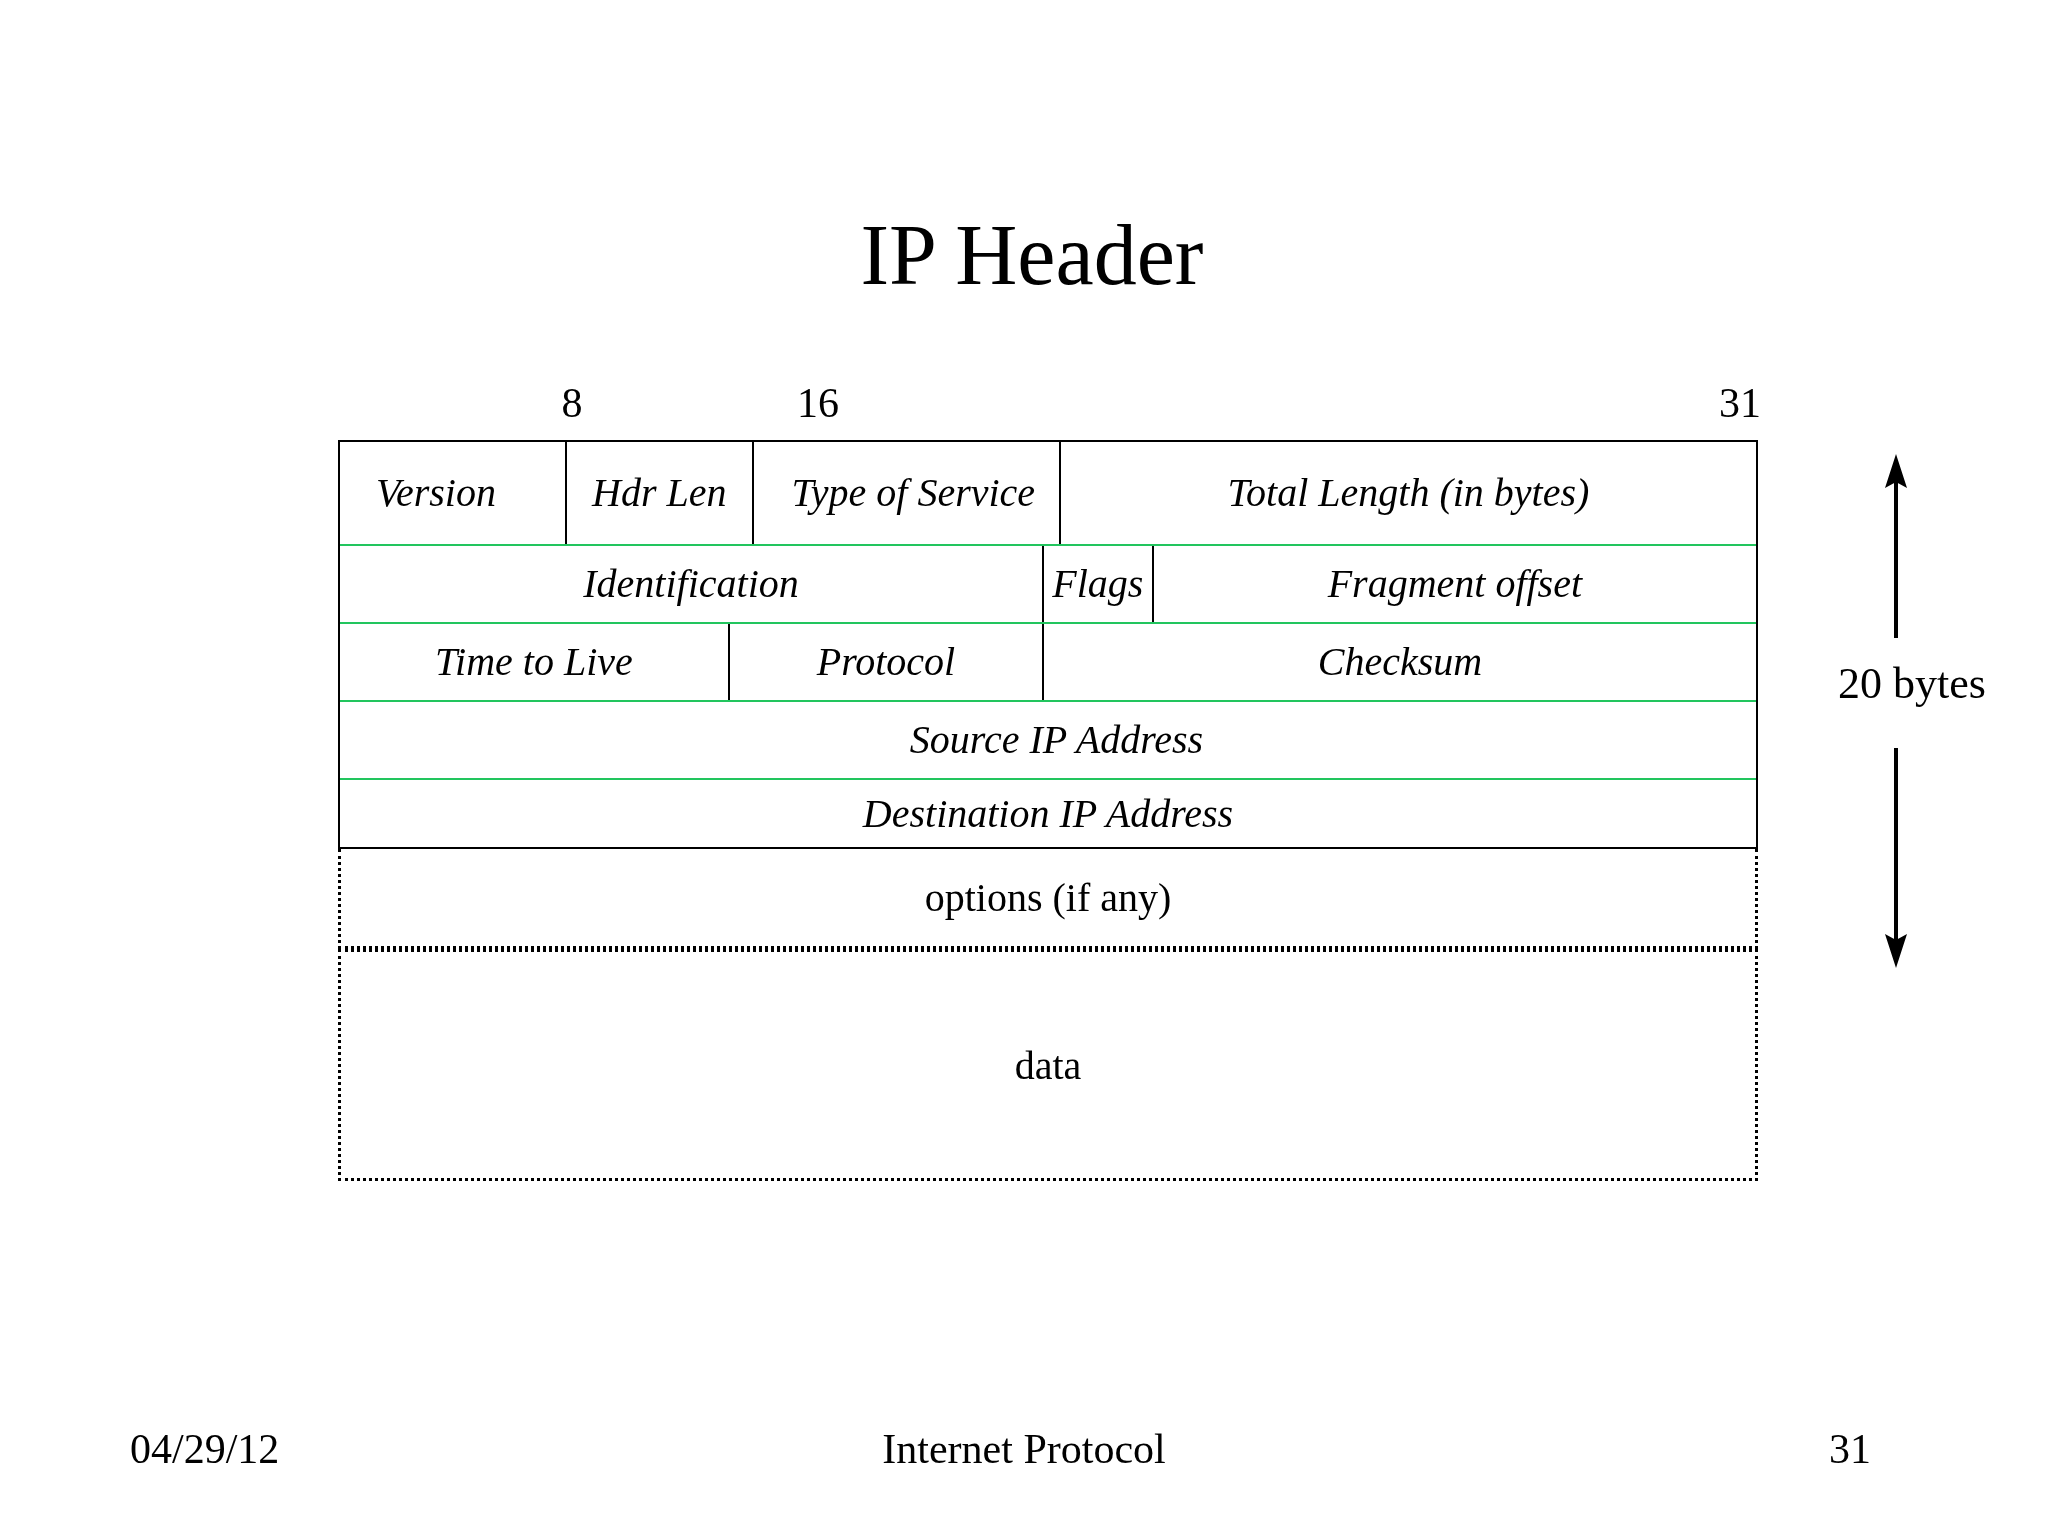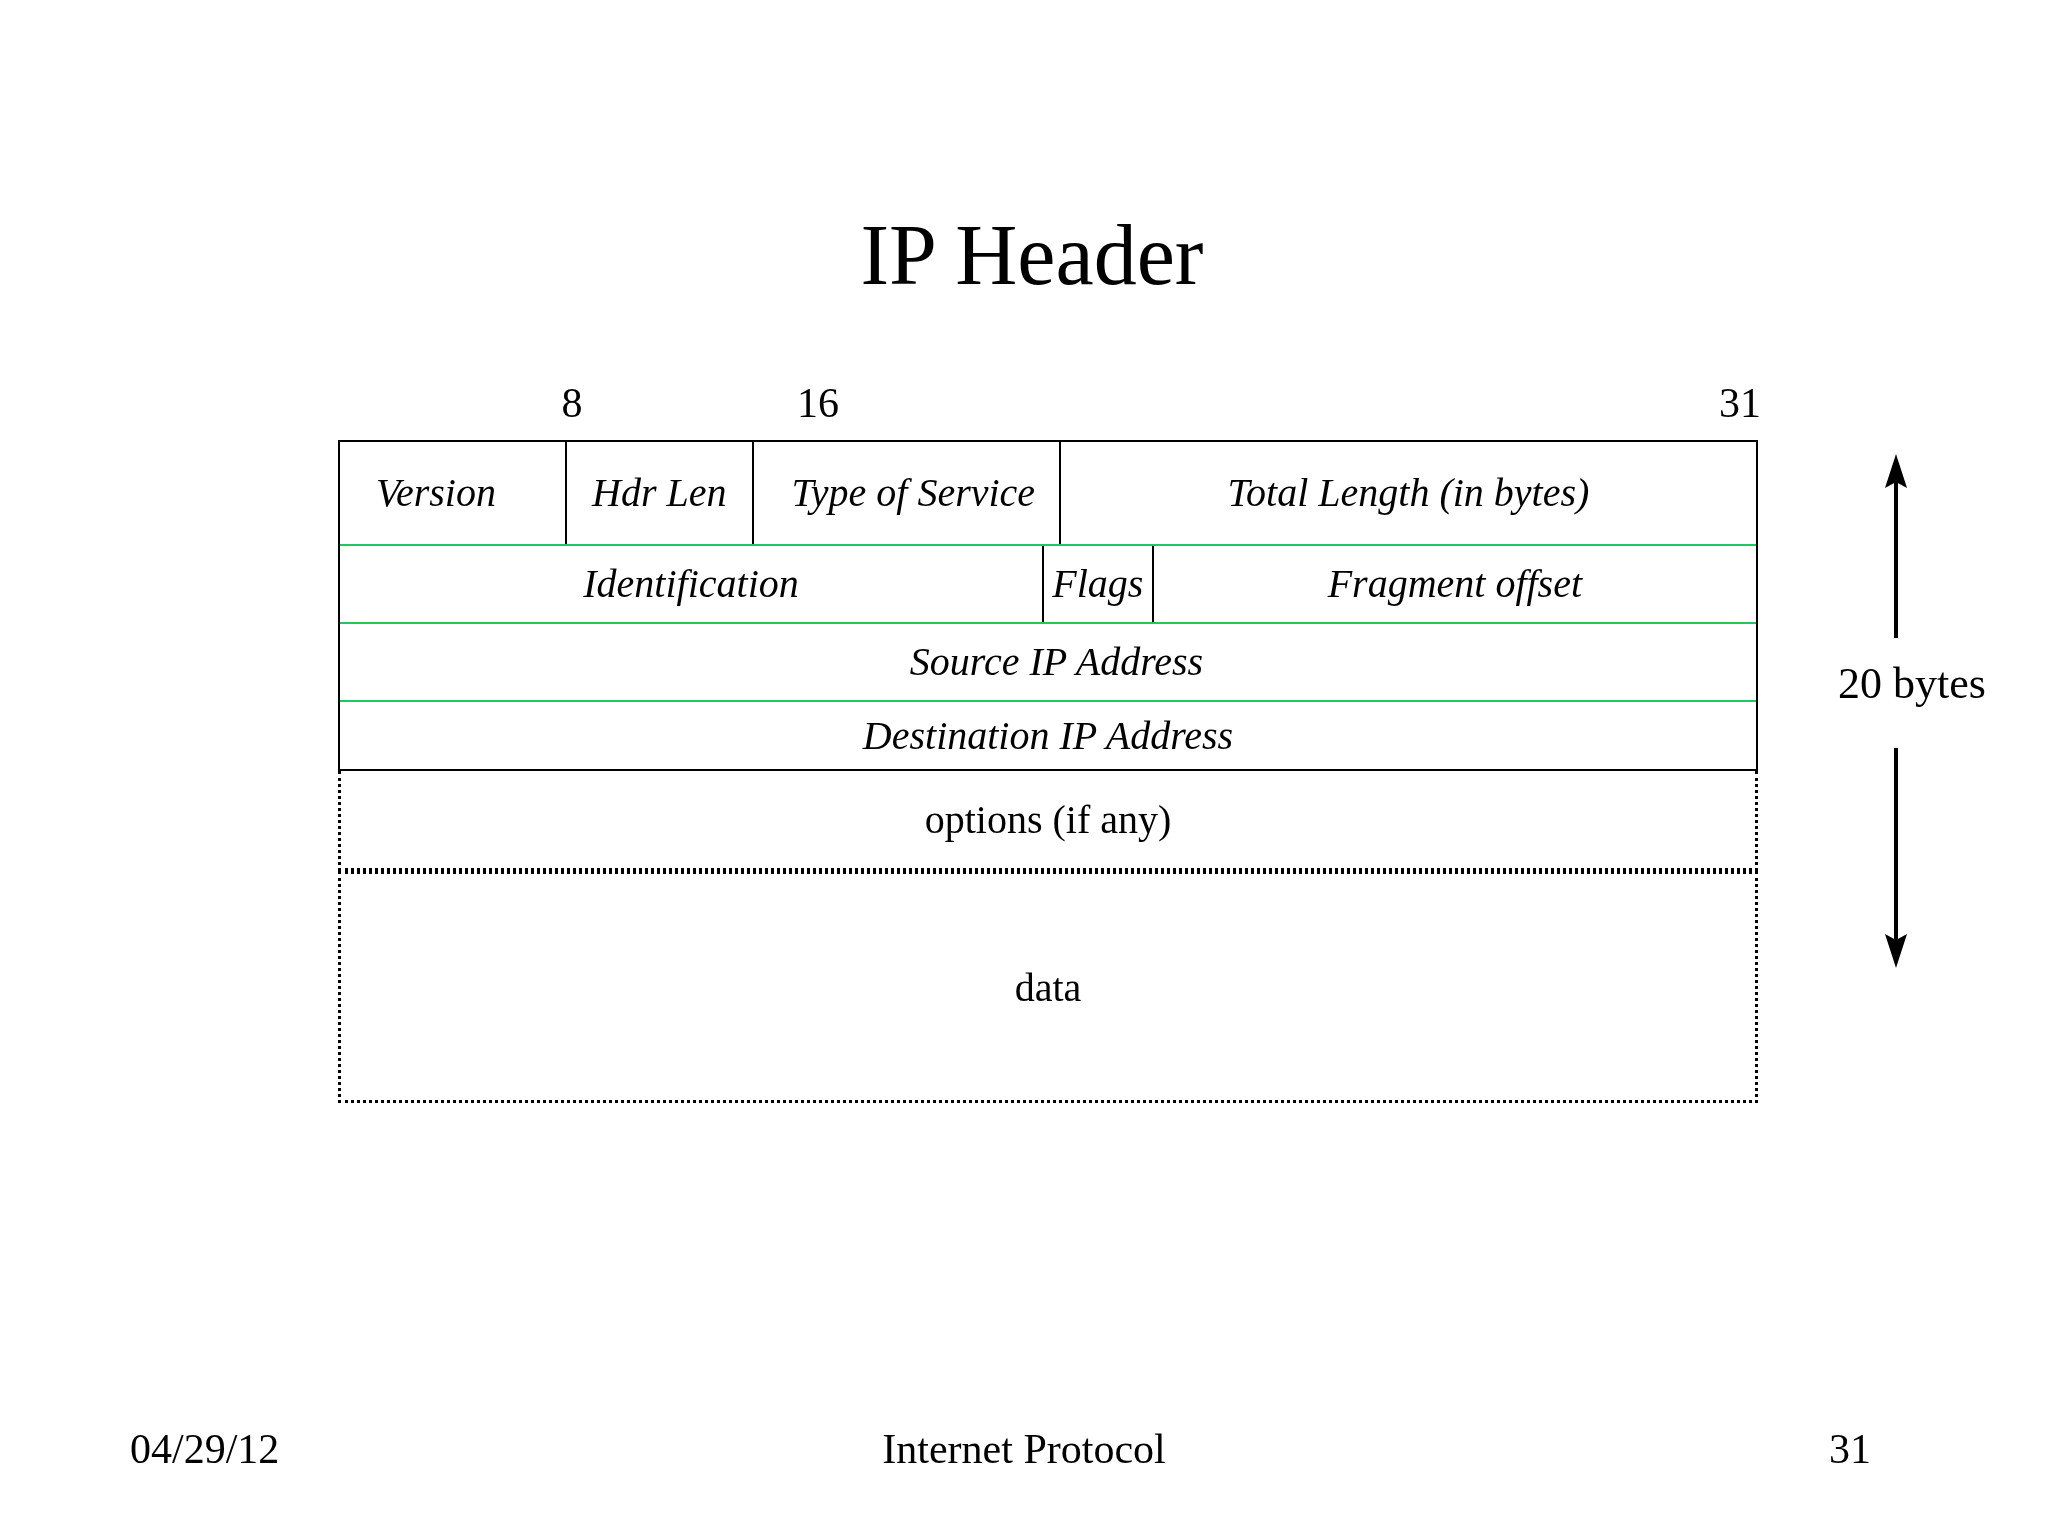--- a/index.html
+++ b/index.html
@@ -172,20 +172,25 @@
       <div class="cell w-tos">Type of Service</div>
       <div class="cell w-totallen">Total Length (in bytes)</div>
     </div>
 
     <div class="row r2">
       <div class="cell w-ident">Identification</div>
       <div class="cell w-flags">Flags</div>
       <div class="cell w-fragoff">Fragment offset</div>
     </div>
 
+    <div class="row r3">
+      <div class="cell w-ttl">Time to Live</div>
+      <div class="cell w-proto">Protocol</div>
+      <div class="cell w-cksum">Checksum</div>
+    </div>
 
     <div class="row r4">
       <div class="cell w-full">Source IP Address</div>
     </div>
 
     <div class="row r5">
       <div class="cell w-full">Destination IP Address</div>
     </div>
 
   </div>

